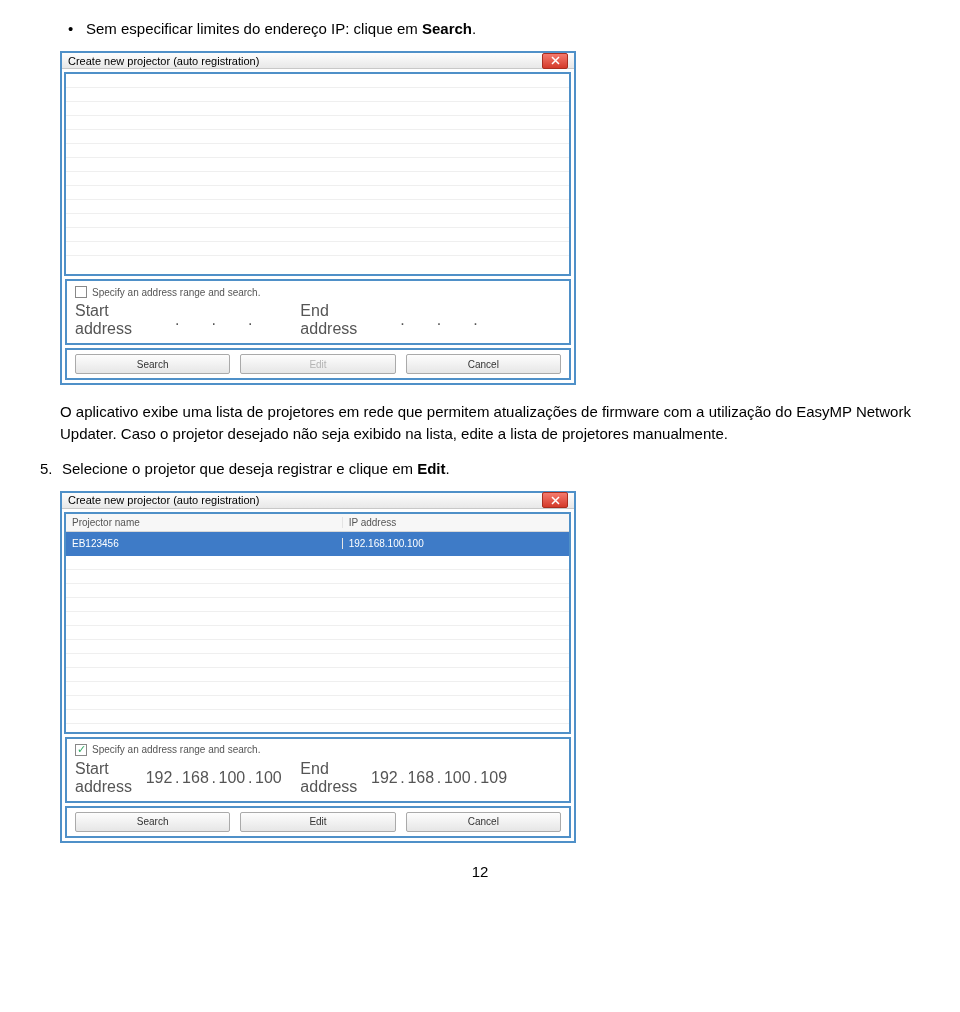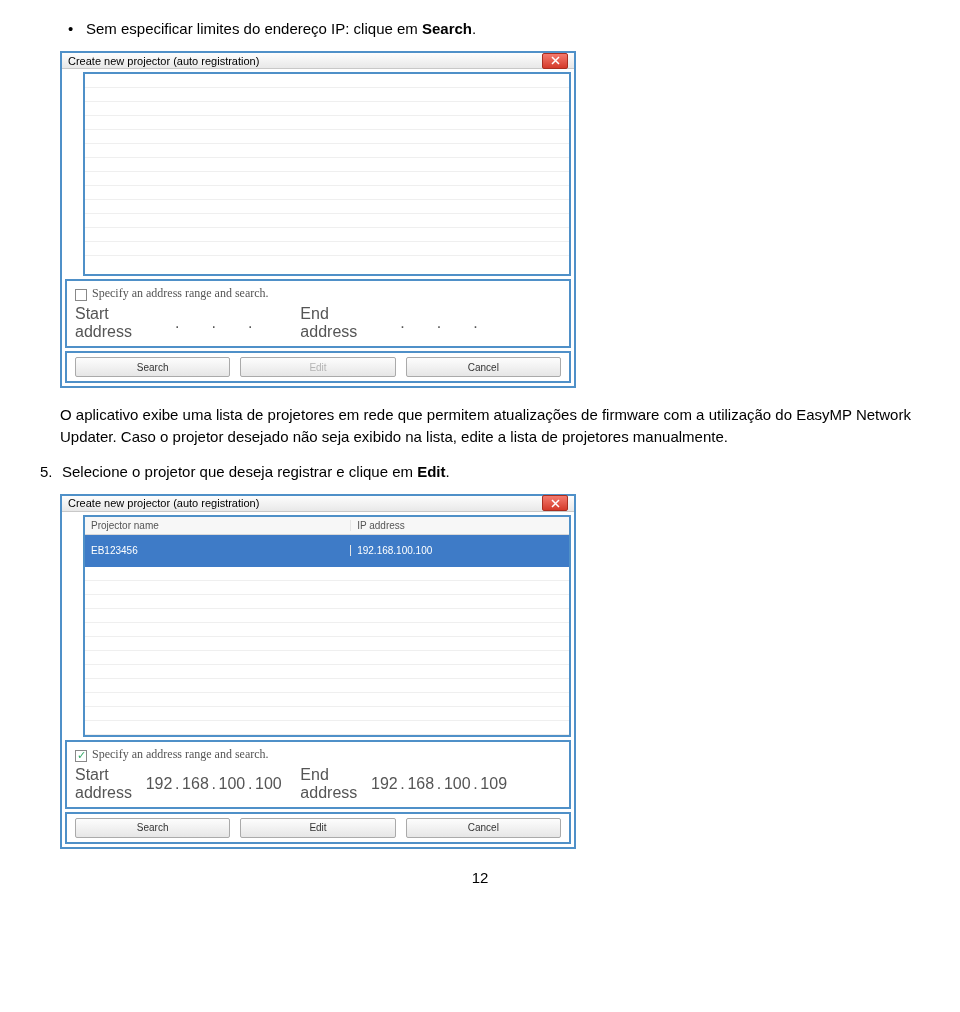--- a/index.html
+++ b/index.html
@@ -59,37 +59,37 @@
       border-radius: 2px;
       display: flex;
       align-items: center;
       justify-content: center;
       color: #fff;
       font-size: 10px;
       cursor: pointer;
     }
     .list-area {
       border: 2px solid #4f90c8;
-      margin: 3px 3px 0 21px;
+      margin: 3px 3px 0 2px;
       background: #fff;
     }
     .list-header {
       display: flex;
       border-bottom: 1px solid #d8d8d8;
       background: #f7f7f7;
       height: 18px;
       align-items: center;
       font-size: 10px;
       color: #555;
     }
     .col-1 { width: 55%; padding-left: 6px; border-right: 1px solid #e4e4e4; }
     .col-2 { width: 45%; padding-left: 6px; }
     .list-row {
       display: flex;
-      height: 32px;
+      height: 24px;
       align-items: center;
       font-size: 10px;
     }
     .list-row.selected { background: #3e7bc7; color: #fff; }
     .list-body-empty {
       height: 200px;
       position: relative;
     }
     .list-body-rows {
       height: 200px;
@@ -99,25 +99,24 @@
       border-bottom: 1px solid #efefef;
       height: 14px;
     }
     .range-panel {
       border: 2px solid #4f90c8;
       margin: 3px 3px 0 3px;
       padding: 5px 8px;
     }
     .range-line {
       display: flex;
-      align-items: flex-end;
+      align-items: center;
       color: #555;
-      font-size: 12px;
+      font-size: 10px;
       margin-bottom: 4px;
-      font-family: Liberation Serif, serif;
     }
     .checkbox {
       width: 12px;
       height: 12px;
       border: 1px solid #888;
       background: #fff;
       margin-right: 5px;
       position: relative;
     }
     .checkbox.checked::after {

